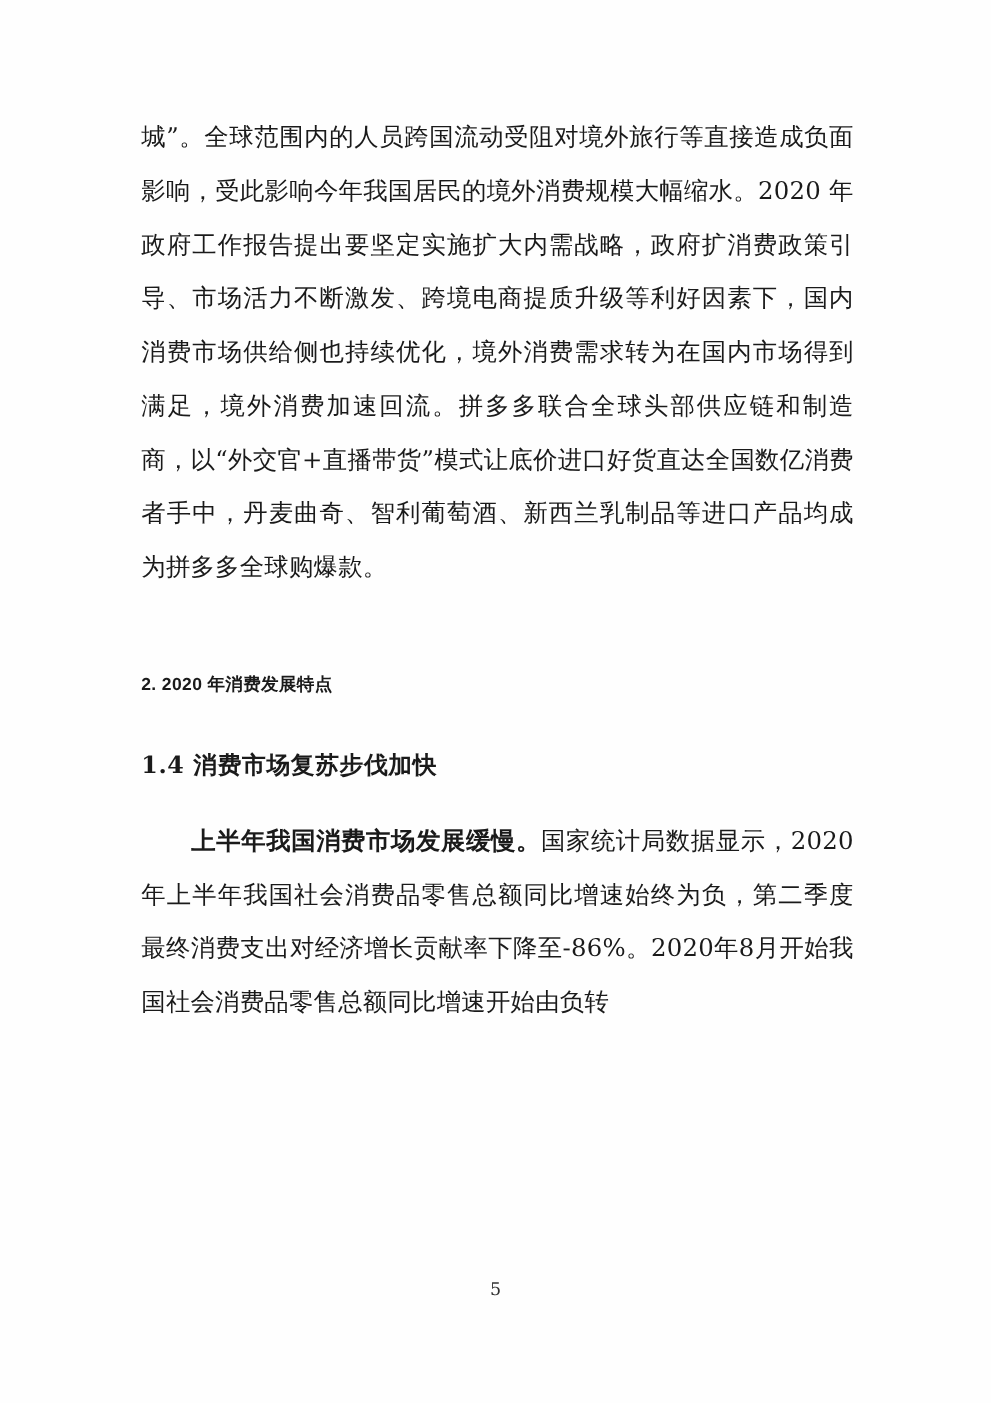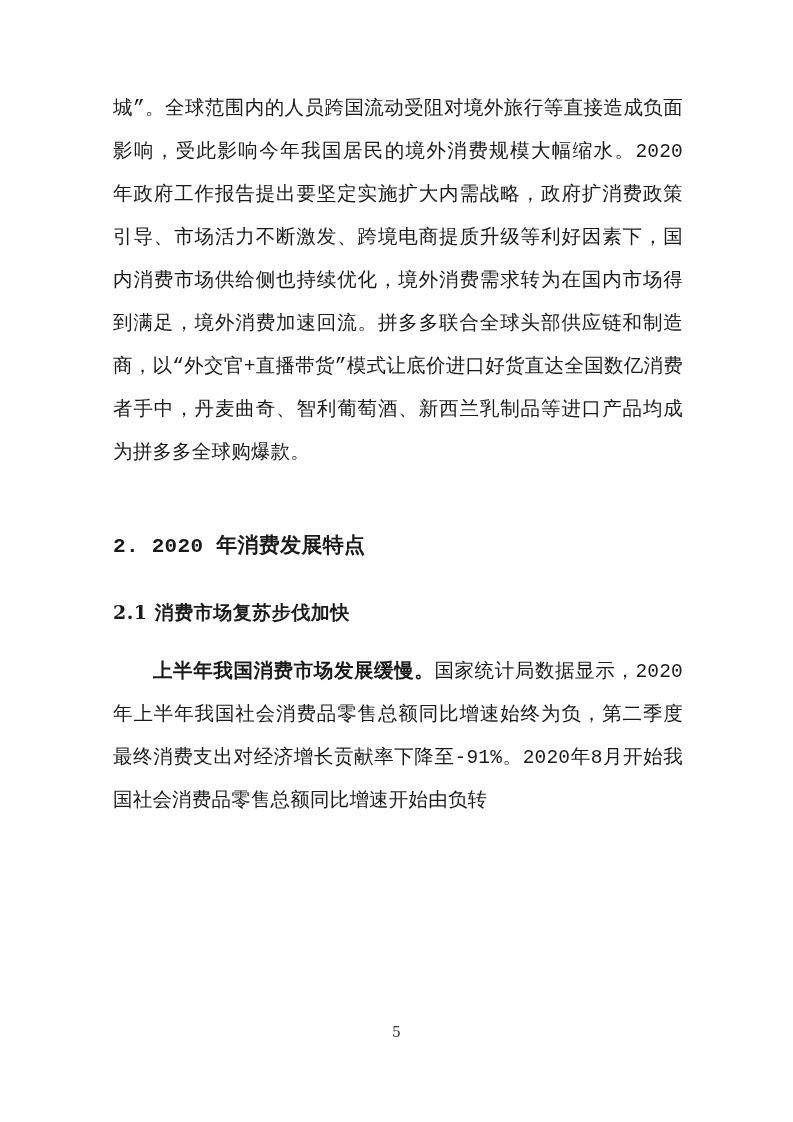--- a/index.html
+++ b/index.html
@@ -29,31 +29,30 @@
     top: 88px;
     width: 570px;
   }
   p.body-text {
     margin: 0 0 0 0;
     font-size: 19.5px;
     line-height: 43px;
     text-align: justify;
     text-justify: inter-ideograph;
     letter-spacing: 0.2px;
-    font-family: Liberation Mono, monospace;
   }
   p.body-text.indent {
     text-indent: 40px;
   }
   .heading-2 {
     margin: 34px 0 0 0;
-    font-size: 21px;
+    font-size: 14px;
     line-height: 40px;
     font-weight: bold;
-    font-family: Liberation Mono, monospace;
+    font-family: Liberation Sans, sans-serif;
     letter-spacing: 0.3px;
   }
   .heading-3 {
     margin: 24px 0 0 0;
     font-size: 19px;
     line-height: 42px;
     font-weight: bold;
     letter-spacing: 0.5px;
   }
   .spacer-sm { height: 18px; }
@@ -74,25 +73,25 @@
 
 <div class="page">
   <div class="content">
 
     <p class="body-text">城”。全球范围内的人员跨国流动受阻对境外旅行等直接造成负面影响，受此影响今年我国居民的境外消费规模大幅缩水。2020 年政府工作报告提出要坚定实施扩大内需战略，政府扩消费政策引导、市场活力不断激发、跨境电商提质升级等利好因素下，国内消费市场供给侧也持续优化，境外消费需求转为在国内市场得到满足，境外消费加速回流。拼多多联合全球头部供应链和制造商，以“外交官+直播带货”模式让底价进口好货直达全国数亿消费者手中，丹麦曲奇、智利葡萄酒、新西兰乳制品等进口产品均成为拼多多全球购爆款。</p>
 
     <div class="spacer-sm"></div>
 
     <div class="heading-2">2. 2020 年消费发展特点</div>
 
-    <div class="heading-3">2.1  消费市场复苏步伐加快</div>
+    <div class="heading-3">1.4  消费市场复苏步伐加快</div>
 
     <div class="spacer-sm"></div>
 
 
     <p class="body-text indent">
-      <span class="bold-run">上半年我国消费市场发展缓慢。</span><span>国家统计局数据显示，2020年上半年我国社会消费品零售总额同比增速始终为负，第二季度最终消费支出对经济增长贡献率下降至-91%。2020年8月开始我国社会消费品零售总额同比增速开始由负转</span>
+      <span class="bold-run">上半年我国消费市场发展缓慢。</span><span>国家统计局数据显示，2020年上半年我国社会消费品零售总额同比增速始终为负，第二季度最终消费支出对经济增长贡献率下降至-86%。2020年8月开始我国社会消费品零售总额同比增速开始由负转</span>
     </p>
 
   </div>
 
   <div class="page-number">5</div>
 </div>
 
 </body></html>

